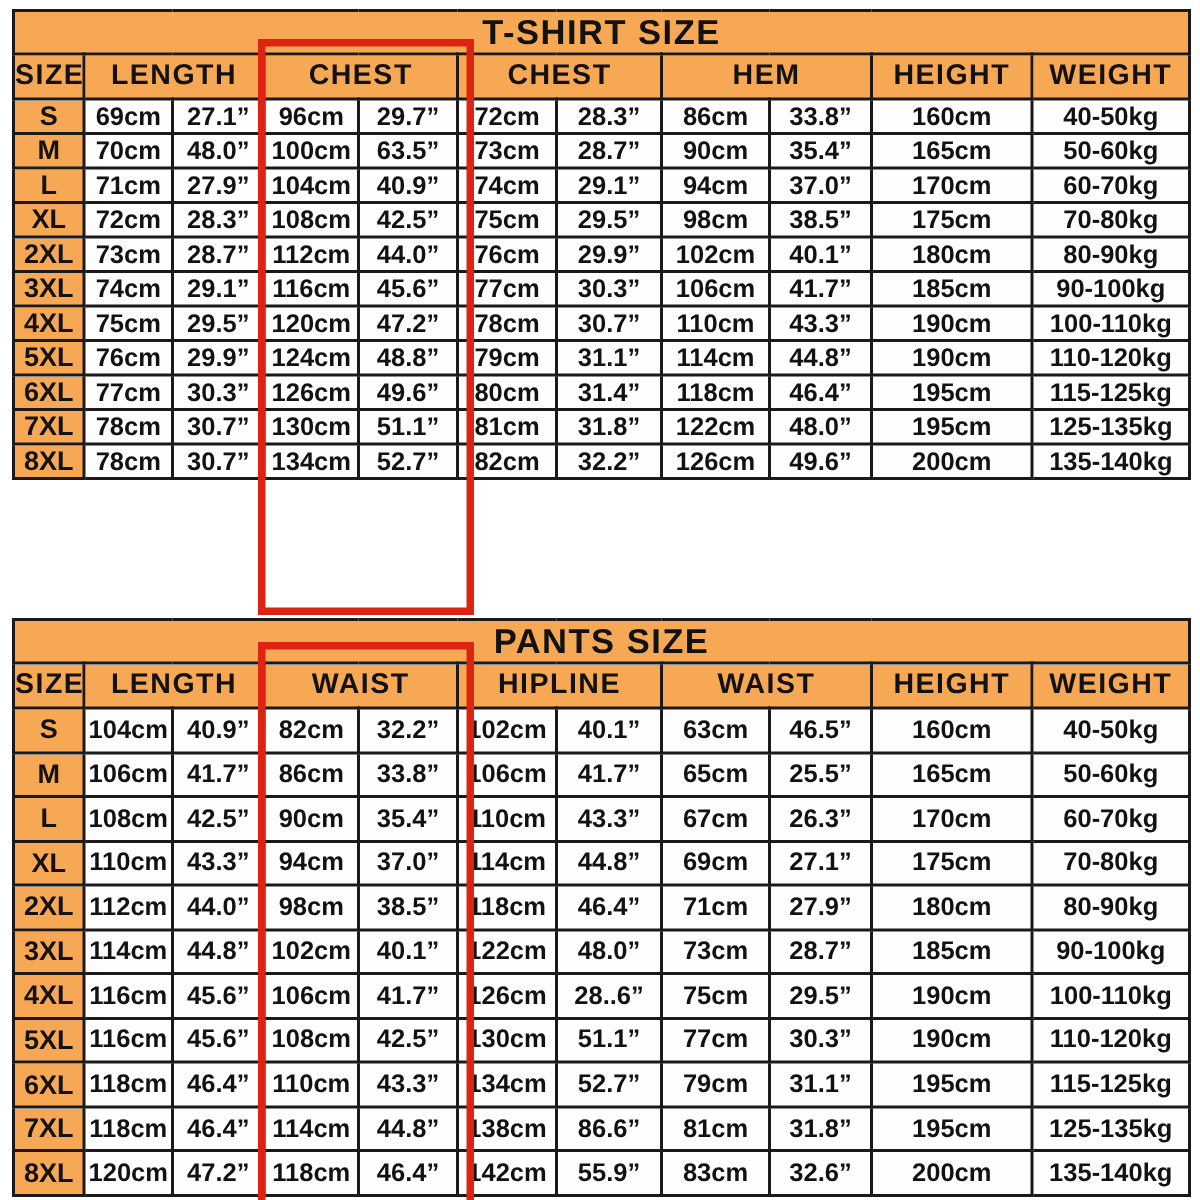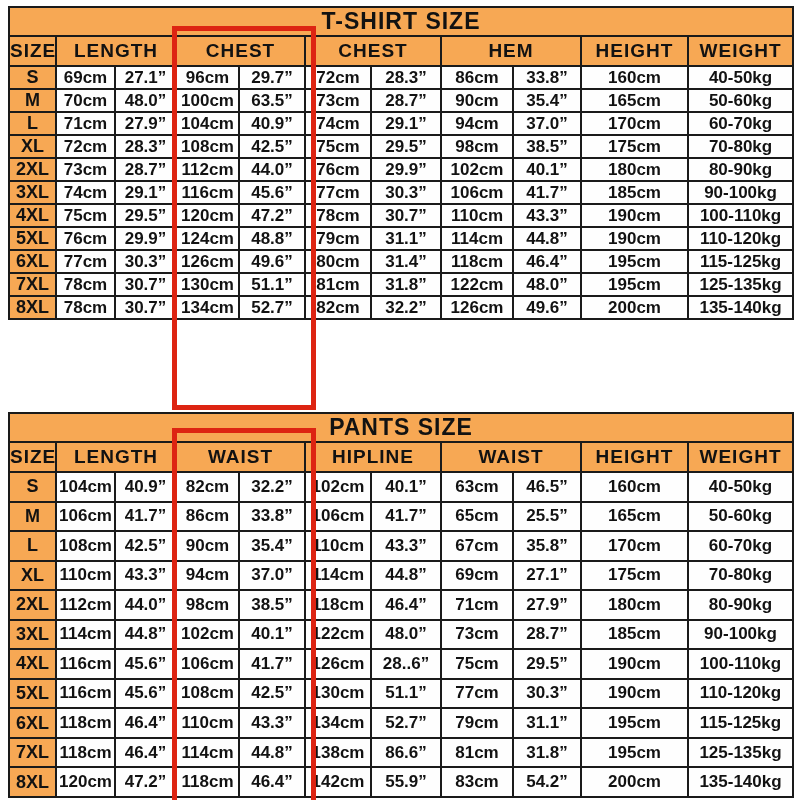--- a/index.html
+++ b/index.html
@@ -295,21 +295,21 @@
       </tr>
       <tr>
         <td class="size-col">L</td>
         <td>108cm</td>
         <td>42.5”</td>
         <td>90cm</td>
         <td>35.4”</td>
         <td>110cm</td>
         <td>43.3”</td>
         <td>67cm</td>
-        <td>35.8”</td>
+        <td>26.3”</td>
         <td>170cm</td>
         <td>60-70kg</td>
       </tr>
       <tr>
         <td class="size-col">XL</td>
         <td>110cm</td>
         <td>43.3”</td>
         <td>94cm</td>
         <td>37.0”</td>
         <td>114cm</td>
@@ -399,21 +399,21 @@
       </tr>
       <tr>
         <td class="size-col">8XL</td>
         <td>120cm</td>
         <td>47.2”</td>
         <td>118cm</td>
         <td>46.4”</td>
         <td>142cm</td>
         <td>55.9”</td>
         <td>83cm</td>
-        <td>54.2”</td>
+        <td>32.6”</td>
         <td>200cm</td>
         <td>135-140kg</td>
       </tr>
     </tbody>
 </table>
 
 <div id="chest-highlight" class="highlight-box"></div>
 <div id="waist-highlight" class="highlight-box"></div>
 
 </body></html>

